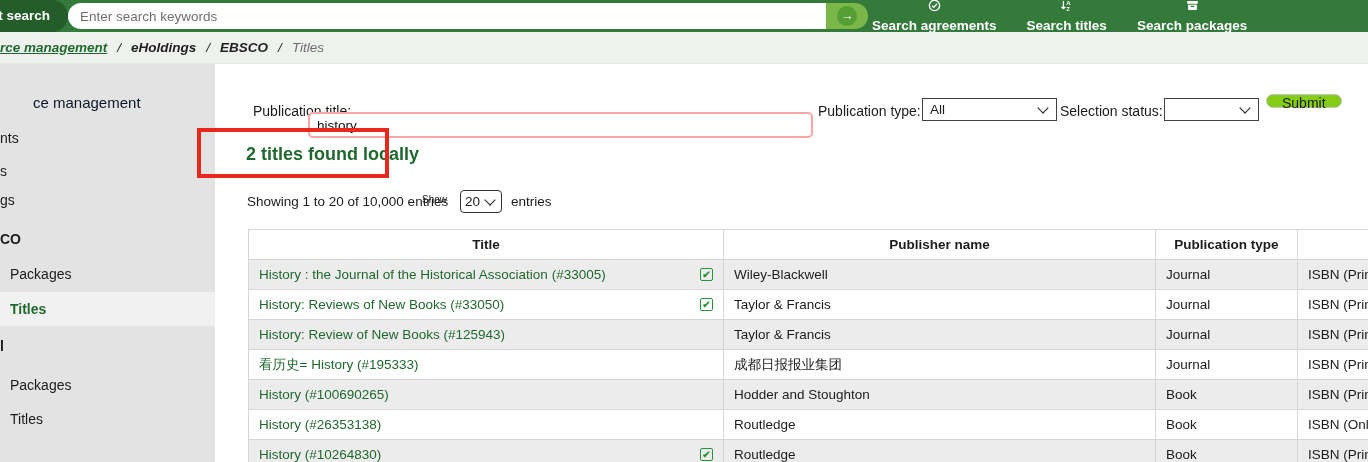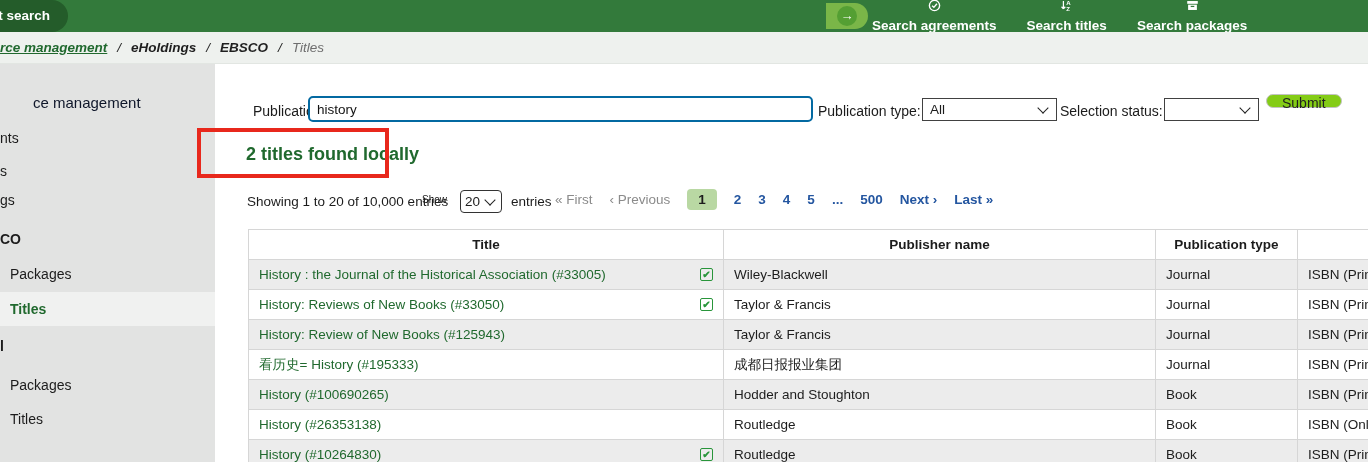--- a/index.html
+++ b/index.html
@@ -44,22 +44,22 @@
   .si0{top:66px;} .si1{top:99px;} .si2{top:128px;} .si3{top:167px;}
   .si4{top:202px;left:10px;}
   .si5{top:228px;left:0;right:0;height:34px;line-height:34px;padding-left:10px;
        background:#f0f1f0;color:#20692e;}
   .si6{top:274px;} .si7{top:313px;left:10px;} .si8{top:347px;left:10px;}
 
   
   .main{position:absolute;left:215px;top:64px;width:1153px;height:398px;background:#fff;overflow:hidden;}
   .flabel{position:absolute;top:39px;font-size:14px;color:#1b1b1b;white-space:nowrap;}
   .lbl-title{left:38px;} .lbl-type{left:603px;} .lbl-status{left:845px;}
-  .pub-title-input{position:absolute;left:93px;top:32px;width:505px;height:26px;box-sizing:border-box;
-       border:2px solid #0369a1;border-radius:5px;padding:0 7px;font-size:13.5px;outline:none;
+  .pub-title-input{position:absolute;left:93px;top:48px;width:505px;height:26px;box-sizing:border-box;
+       border:2px solid #fca5a5;border-radius:5px;padding:0 7px;font-size:13.5px;outline:none;
        font-family:"Liberation Sans",sans-serif;color:#111;}
   .sel{position:absolute;top:34px;height:23px;box-sizing:border-box;border:1px solid #414141;
        background:#fff;font-size:13.5px;display:flex;align-items:center;padding:0 7px;cursor:pointer;}
   .sel-type{left:707px;width:135px;} .sel-status{left:949px;width:95px;}
   .sel .val{flex:1;white-space:nowrap;overflow:hidden;}
   .chev{width:7px;height:7px;border-right:1.8px solid #222;border-bottom:1.8px solid #222;
        transform:rotate(45deg);margin:-4px 2px 0 6px;flex:none;}
   .submit-btn{position:absolute;left:1051px;top:30px;height:14px;padding:0 15px;background:#84cc16;
        border:1px solid #c3c3c3;border-radius:8px;font-size:14px;color:#1f1f1f;cursor:pointer;
        font-family:"Liberation Sans",sans-serif;}
@@ -99,20 +99,21 @@
 </style>
 </head>
 <body>
 
 <div class="screen">
 
   <header class="topbar">
     <div class="tab-pill">
       <span>nt search</span>
     </div>
+    <input class="search-input" placeholder="Enter search keywords" style="">
     <button class="search-go">
       <span class="go-circle">→</span>
     </button>
     <nav class="top-nav" id="top-nav">
         <a class="top-link active">
           <span class="ticon">
             <svg width="13" height="13" viewBox="0 0 16 16">
               <circle cx="8" cy="8" r="6.3" fill="none" stroke="#fff" stroke-width="1.7"></circle>
               <path d="M5 8.3 L7.2 10.3 L11 5.8" fill="none" stroke="#fff" stroke-width="1.7"></path>
             </svg>
@@ -185,33 +186,20 @@
 
     <div class="result-msg">2 titles found locally</div>
 
     <span class="showing">Showing 1 to 20 of 10,000 entries</span>
     <span class="show-label">Show</span>
     <div class="show-sel">
       <span class="val">20</span>
       <span class="chev"></span>
     </div>
     <span class="entries-label">entries</span>
-    <div class="page-links" id="page-links">
-        <span class="pg-disabled">« First</span>
-        <span class="pg-disabled">‹ Previous</span>
-        <span class="pg-active">1</span>
-        <span class="pg-link">2</span>
-        <span class="pg-link">3</span>
-        <span class="pg-link">4</span>
-        <span class="pg-link">5</span>
-        <span class="pg-ellipsis">...</span>
-        <span class="pg-link">500</span>
-        <span class="pg-link">Next ›</span>
-        <span class="pg-link">Last »</span>
-      </div>
 
     <table class="results" id="results">
       <colgroup>
           <col style="width:475px">
           <col style="width:432px">
           <col style="width:142px">
           <col style="width:290px">
         </colgroup>
       <thead>
           <tr id="results-head">

